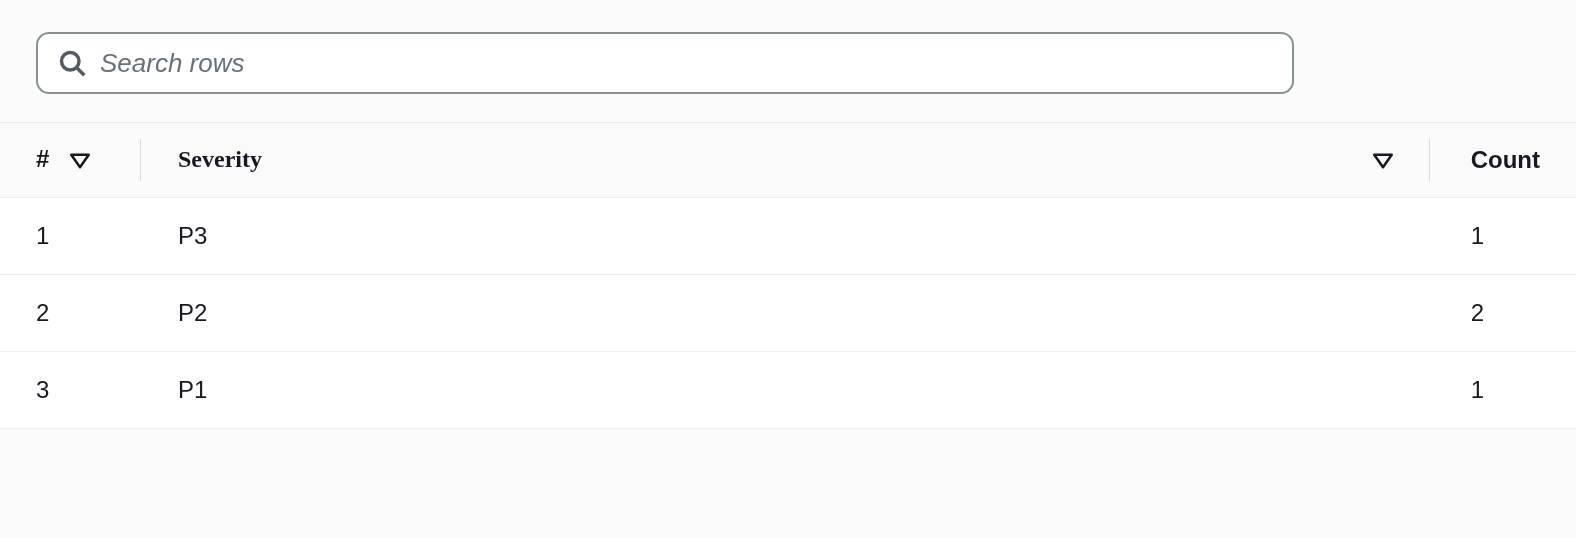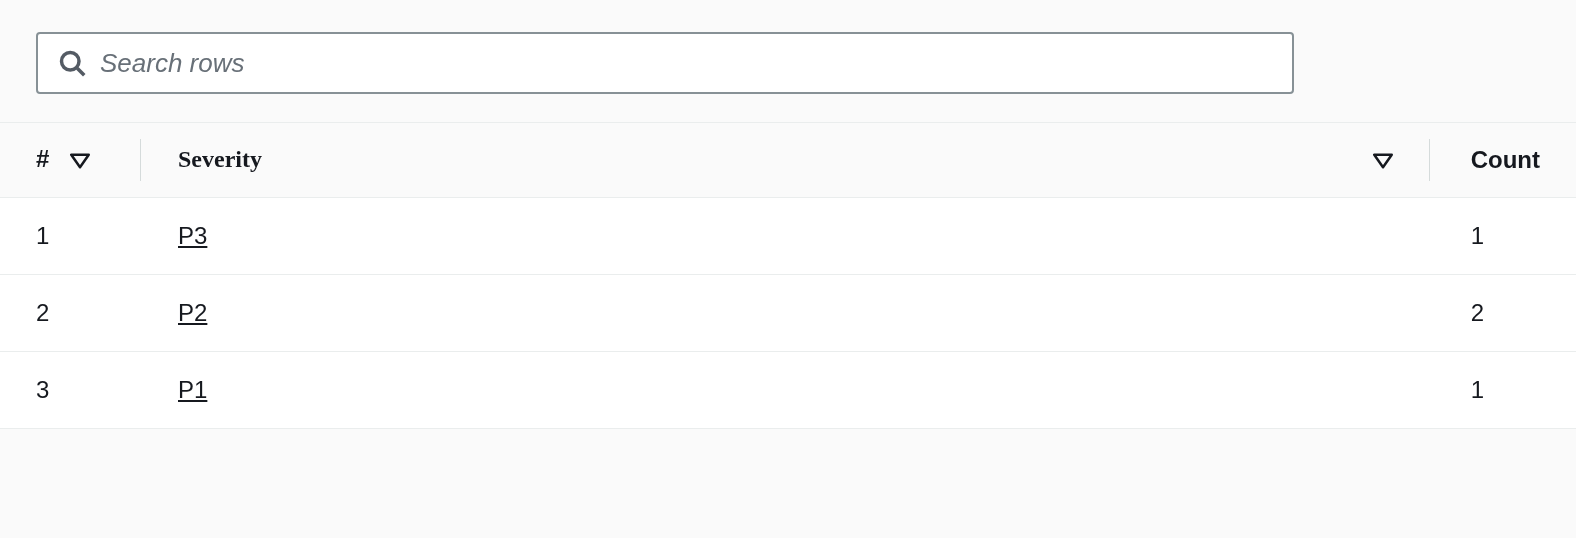--- a/index.html
+++ b/index.html
@@ -29,21 +29,21 @@
       font-weight: 400;
     }
     .search-wrapper {
       padding: 0 36px 28px 36px;
       max-width: 1330px;
     }
     .search-box {
       display: flex;
       align-items: center;
       border: 2px solid #879196;
-      border-radius: 4px;
+      border-radius: 13px;
       background: #ffffff;
       height: 62px;
       padding: 0 20px;
     }
     .search-icon {
       width: 28px;
       height: 28px;
       flex-shrink: 0;
       margin-right: 14px;
       color: #545b64;
@@ -125,21 +125,20 @@
     .table td {
       font-size: 24px;
       color: #16191f;
       padding: 24px 0;
     }
     .td-num {
       padding-left: 36px !important;
     }
     .td-severity {
       padding-left: 38px !important;
-      text-decoration: underline;
     }
     .td-count {
       padding-left: 42px !important;
       padding-right: 36px !important;
     }
     .bottom-line {
       border-bottom: 2px solid #879196;
     }
   </style>
 </head>

